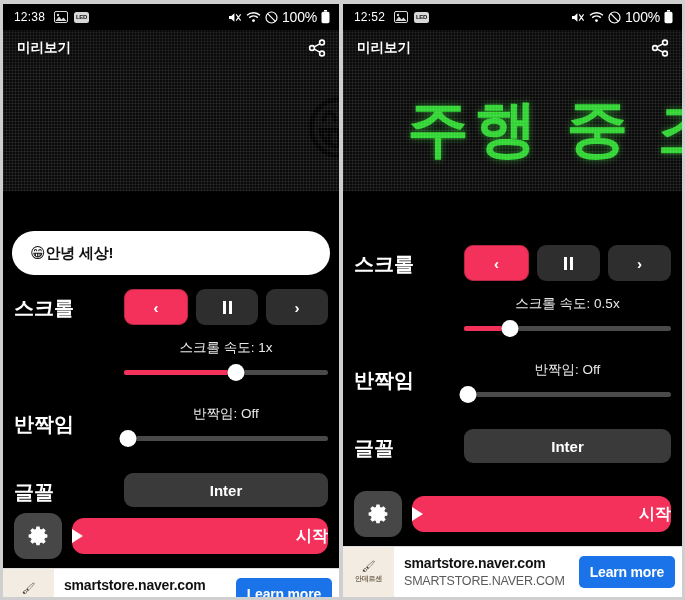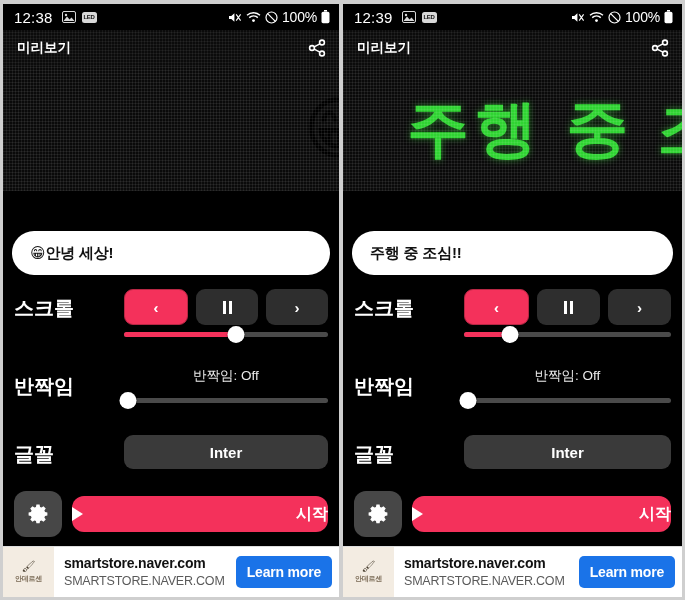--- a/index.html
+++ b/index.html
@@ -32,21 +32,21 @@
   
   .statusbar {
     height: 26px;
     background: #000;
     display: flex;
     align-items: center;
     padding: 0 9px 0 11px;
     flex: 0 0 auto;
   }
   .sb-time {
-    color: #fff; font-size: 15px; font-weight: 400;
+    color: #fff; font-size: 12px; font-weight: 400;
     letter-spacing: .2px;
   }
   .sb-left-icons { display: flex; align-items: center; gap: 6px; margin-left: 9px; }
   .sb-right { margin-left: auto; display: flex; align-items: center; gap: 4px; }
   .sb-batt-text { color: #fff; font-size: 14px; letter-spacing: -.2px; }
   .ic { display: inline-block; line-height: 0; }
   .ledbadge {
     width: 15px; height: 11px; border-radius: 2.5px;
     background: #d8d8d8; color: #111;
     font-size: 6px; font-weight: bold; line-height: 11px;
@@ -353,20 +353,21 @@
             <div class="seg-btn">
               <span class="pause-glyph">
                   <i></i>
                   <i></i>
                 </span>
             </div>
             <div class="seg-btn">
               <span class="seg-glyph">›</span>
             </div>
           </div>
+          <div class="slider-caption">스크롤 속도: 1x</div>
           <div class="slider">
             <span class="slider-track"></span>
             <span class="slider-fill" style="width:55%"></span>
             <span class="slider-thumb" style="left:55%"></span>
           </div>
         </div>
       </div>
 
       <div class="ctl-row" style="margin-top:24px">
         <span class="ctl-label">반짝임</span>
@@ -415,21 +416,21 @@
         <div class="ad-sub">SMARTSTORE.NAVER.COM</div>
       </div>
       <div class="ad-cta">Learn more</div>
     </div>
 
   </div>
 
   <div class="phone right">
 
     <div class="statusbar">
-      <span class="sb-time">12:39</span>
+      <span class="sb-time">12:52</span>
       <span class="sb-left-icons">
         <span class="ic">
           <svg width="14" height="12" viewBox="0 0 14 12">
               <rect x="0.5" y="0.5" width="13" height="11" rx="1.5" fill="none" stroke="#d9d9d9"></rect>
               <circle cx="4" cy="4" r="1.2" fill="#d9d9d9"></circle>
               <path d="M1.5 10 L5 5.5 L7.5 8.5 L9.5 6.5 L12.5 10 Z" fill="#d9d9d9"></path>
             </svg>
         </span>
         <span class="ledbadge">LED</span>
       </span>
@@ -476,43 +477,41 @@
         </span>
       </span>
     </div>
 
     <div class="preview">
       <span class="led-text" style="left:64px">주행 중 조</span>
       <span class="emoji-blob" style="left:340px"></span>
     </div>
     <div class="preview-gap"></div>
 
-    <div class="input-row">
-      <div class="text-input" placeholder="메시지를 입력하세요">주행 중 조심!!</div>
-    </div>
 
     <div class="controls">
 
       <div class="ctl-row">
         <span class="ctl-label">스크롤</span>
         <div class="ctl-body">
           <div class="seg-group">
             <div class="seg-btn active">
               <span class="seg-glyph">‹</span>
             </div>
             <div class="seg-btn">
               <span class="pause-glyph">
                   <i></i>
                   <i></i>
                 </span>
             </div>
             <div class="seg-btn">
               <span class="seg-glyph">›</span>
             </div>
           </div>
+          <div class="slider-caption">스크롤 속도: 0.5x</div>
           <div class="slider">
             <span class="slider-track"></span>
             <span class="slider-fill" style="width:22%"></span>
             <span class="slider-thumb" style="left:22%"></span>
           </div>
         </div>
       </div>
 
       <div class="ctl-row" style="margin-top:24px">
         <span class="ctl-label">반짝임</span>

